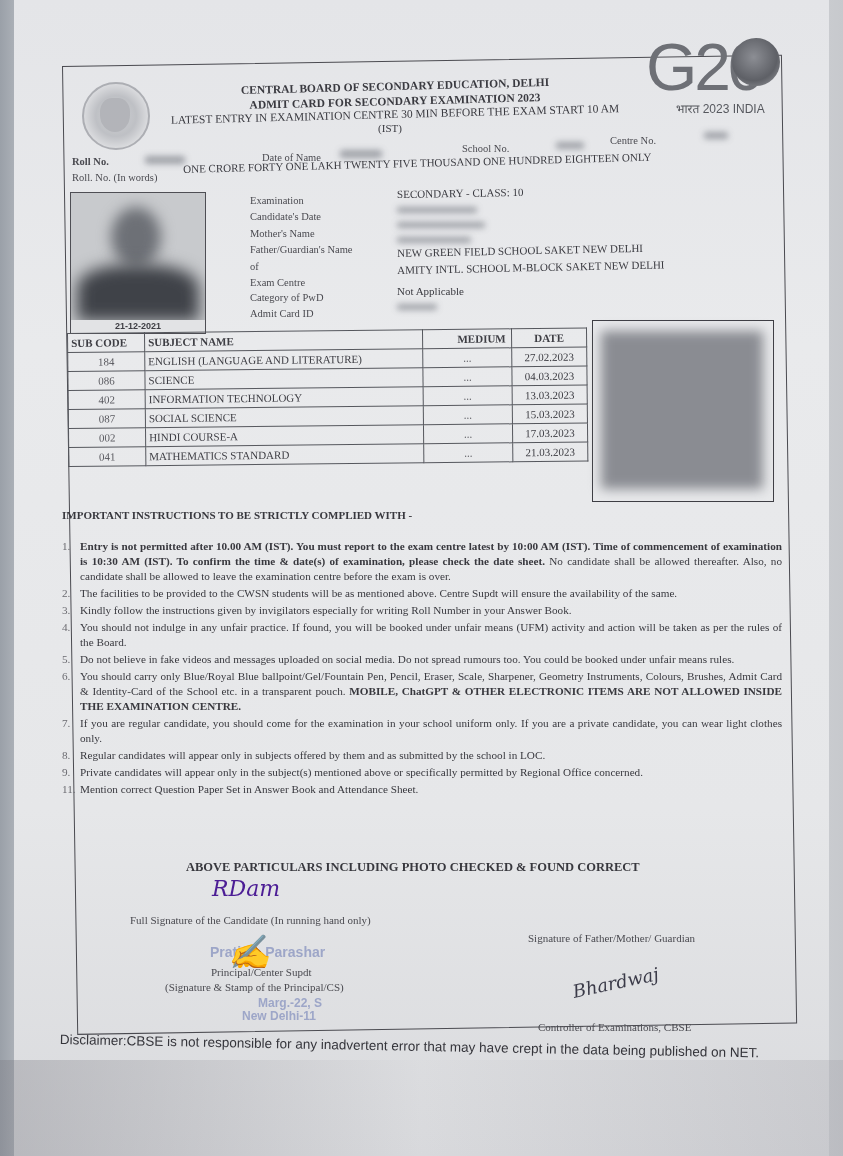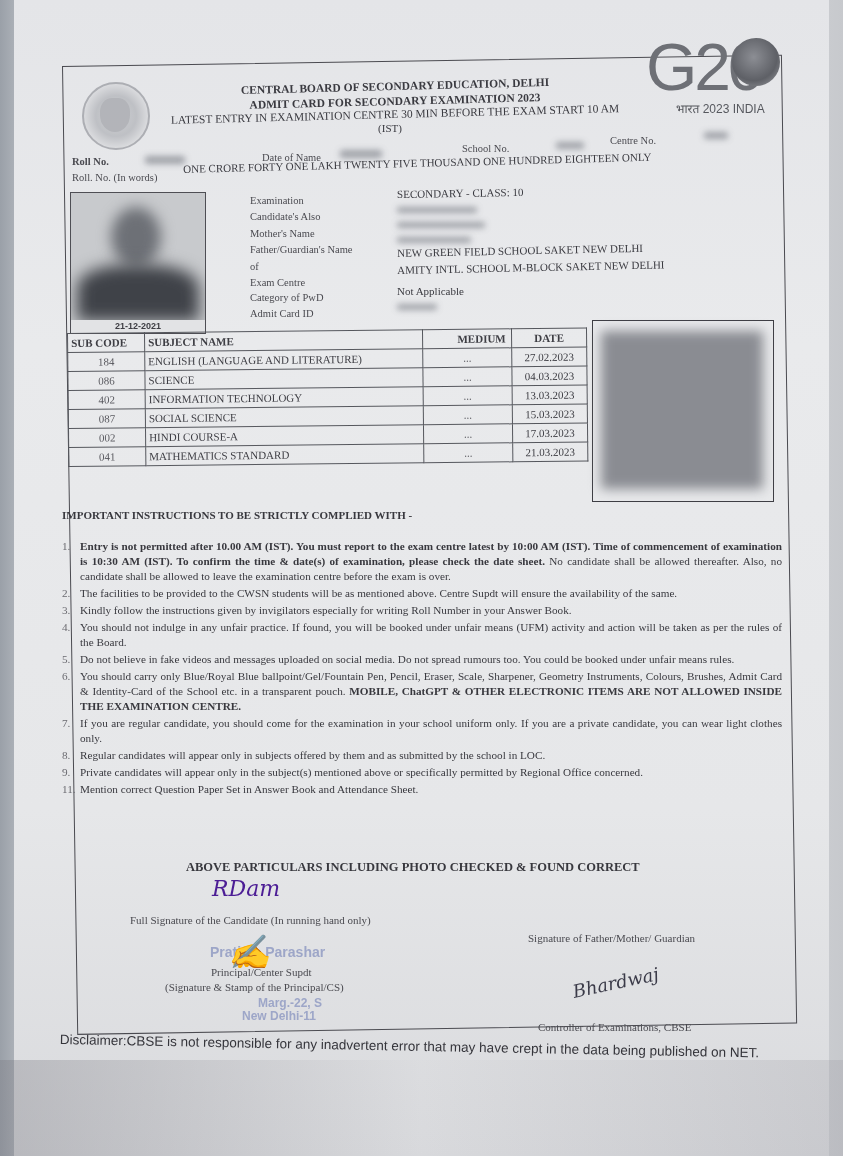--- a/index.html
+++ b/index.html
@@ -133,21 +133,21 @@
 <div class="photo">
   <div class="head"></div>
   <div class="body"></div>
   <div class="date">21-12-2021</div>
 </div>
 
 <div>
   <div class="t lbl" style="left:250px;top:195px;">Examination</div>
   <div class="t val" style="left:397px;top:187px;transform:rotate(-1deg);">SECONDARY - CLASS: 10</div>
 
-  <div class="t lbl" style="left:250px;top:211px;">Candidate's Also</div>
+  <div class="t lbl" style="left:250px;top:211px;">Candidate's Date</div>
   <div class="blur" style="left:397px;top:207px;width:80px;height:6px;"></div>
 
   <div class="t lbl" style="left:250px;top:228px;">Mother's Name</div>
   <div class="blur" style="left:397px;top:222px;width:88px;height:6px;"></div>
 
   <div class="t lbl" style="left:250px;top:244px;">Father/Guardian's Name</div>
   <div class="blur" style="left:397px;top:237px;width:74px;height:6px;"></div>
 
   <div class="t lbl" style="left:250px;top:261px;">of</div>
   <div class="t val" style="left:397px;top:247px;transform:rotate(-1.2deg);transform-origin:left top;">NEW GREEN FIELD SCHOOL SAKET NEW DELHI</div>

